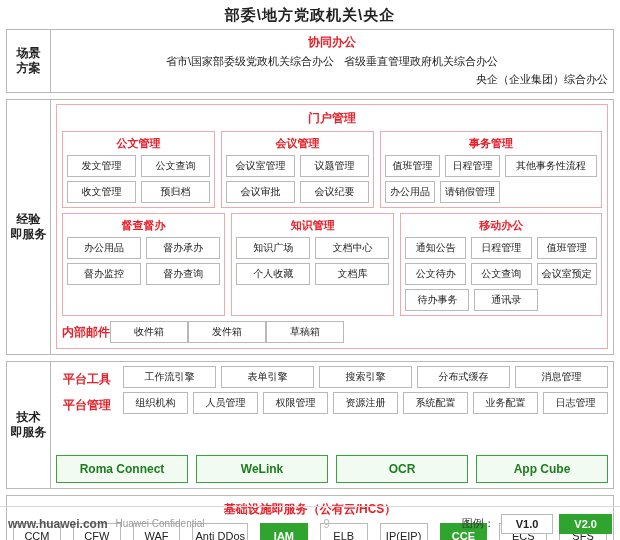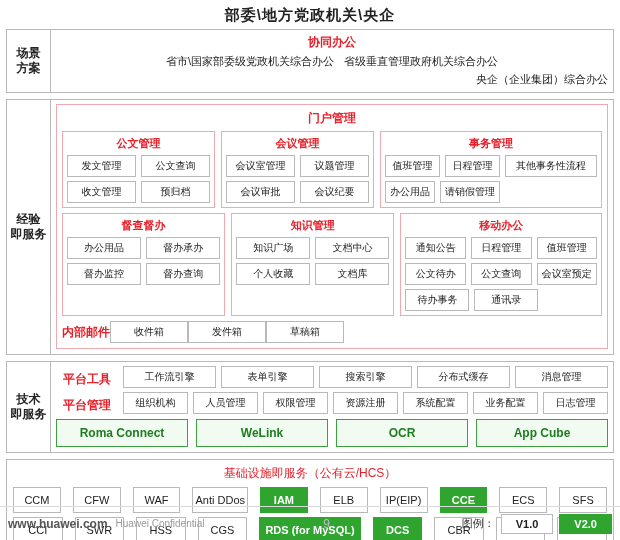--- a/index.html
+++ b/index.html
@@ -22,24 +22,24 @@
   .portal-title{text-align:center;color:#e8202a;font-weight:bold;font-size:12px;margin:1px 0 4px;}
   .cols{display:flex;gap:6px;}
   .col{flex:1;border:1px solid #f0a9ac;padding:2px 4px 4px;box-sizing:border-box;}
   .col-wide{flex:1.25;}
   .col-title{text-align:center;color:#e8202a;font-weight:bold;font-size:11px;margin:2px 0 4px;}
   .mailrow{display:flex;align-items:center;margin-top:5px;}
   .mail-label{color:#e8202a;font-weight:bold;font-size:12px;white-space:nowrap;}
   
   .tline{display:flex;align-items:flex-end;gap:5px;margin-bottom:4px;}
   .tlabel{color:#e8202a;font-weight:bold;font-size:12px;width:62px;min-width:62px;text-align:center;}
-  .green{border:1px solid #3aa23a;color:#1e7d1e;background:#f2fbf2;font-weight:bold;font-size:12px;text-align:center;padding:6px 4px;flex:1;}
+  .green{border:1px solid #3aa23a;color:#1e7d1e;background:#f2fbf2;font-weight:bold;font-size:12px;text-align:center;padding:6px 4px;flex:1;margin-top:36px;}
   .greenrow{display:flex;gap:8px;margin-top:5px;}
   
-  .infra-title{text-align:center;color:#e8202a;font-weight:normal;font-size:12px;margin:2px 0 5px;}
+  .infra-title{text-align:center;color:#e8202a;font-weight:bold;font-size:12px;margin:2px 0 5px;}
   .cell{border:1px solid #b9b9b9;font-size:11px;text-align:center;padding:6px 2px;flex:1;box-sizing:border-box;white-space:nowrap;}
   .cell.hl{background:#2fa52f;border-color:#2fa52f;color:#fff;font-weight:bold;}
   .irow{display:flex;gap:12px;margin-bottom:4px;}
   
   .footer{position:absolute;bottom:0;left:0;right:0;height:34px;border-top:1px solid #d8d8d8;display:flex;align-items:center;padding:0 8px;box-sizing:border-box;font-size:11px;color:#777;}
   .huawei{color:#555;font-weight:bold;font-size:12px;}
   .conf{color:#9a9a9a;margin-left:8px;font-size:10px;}
   .pageno{flex:1;text-align:center;color:#bdbdbd;font-size:12px;}
   .legend{display:flex;align-items:center;gap:6px;padding-left:13px;}
   .lg-label{font-size:11px;color:#333;}

